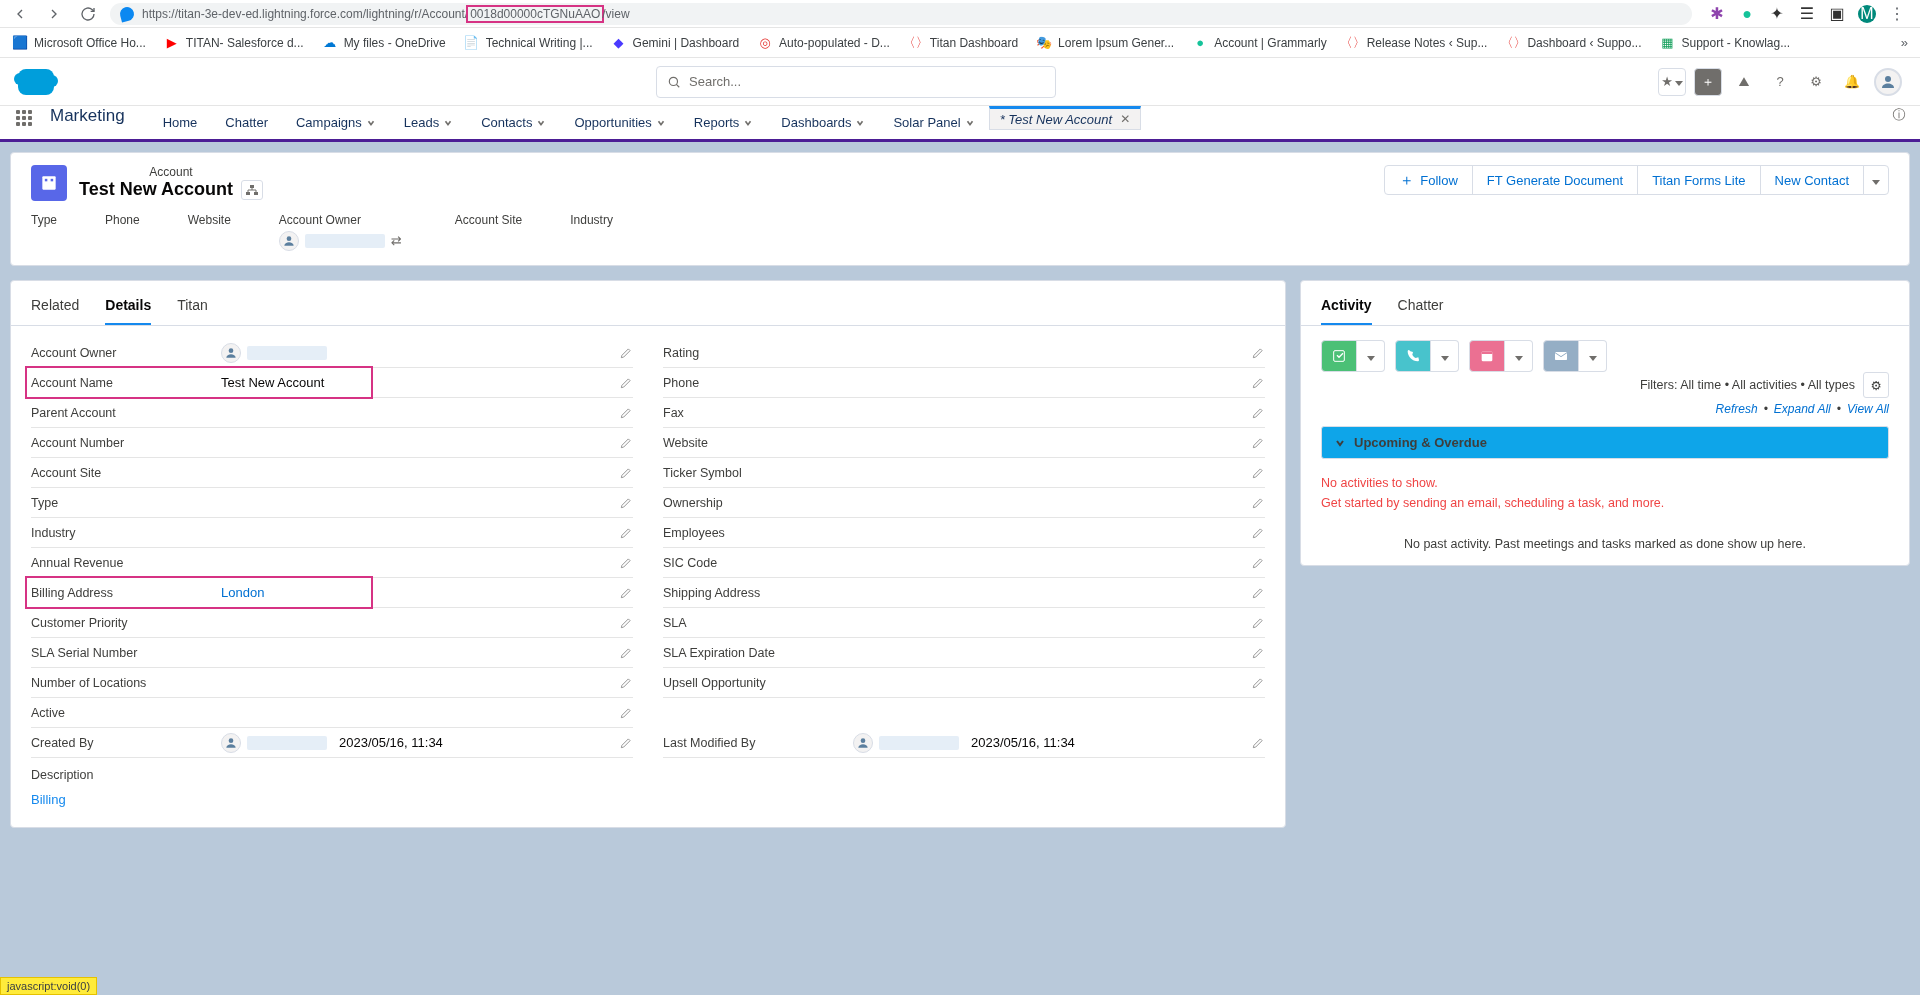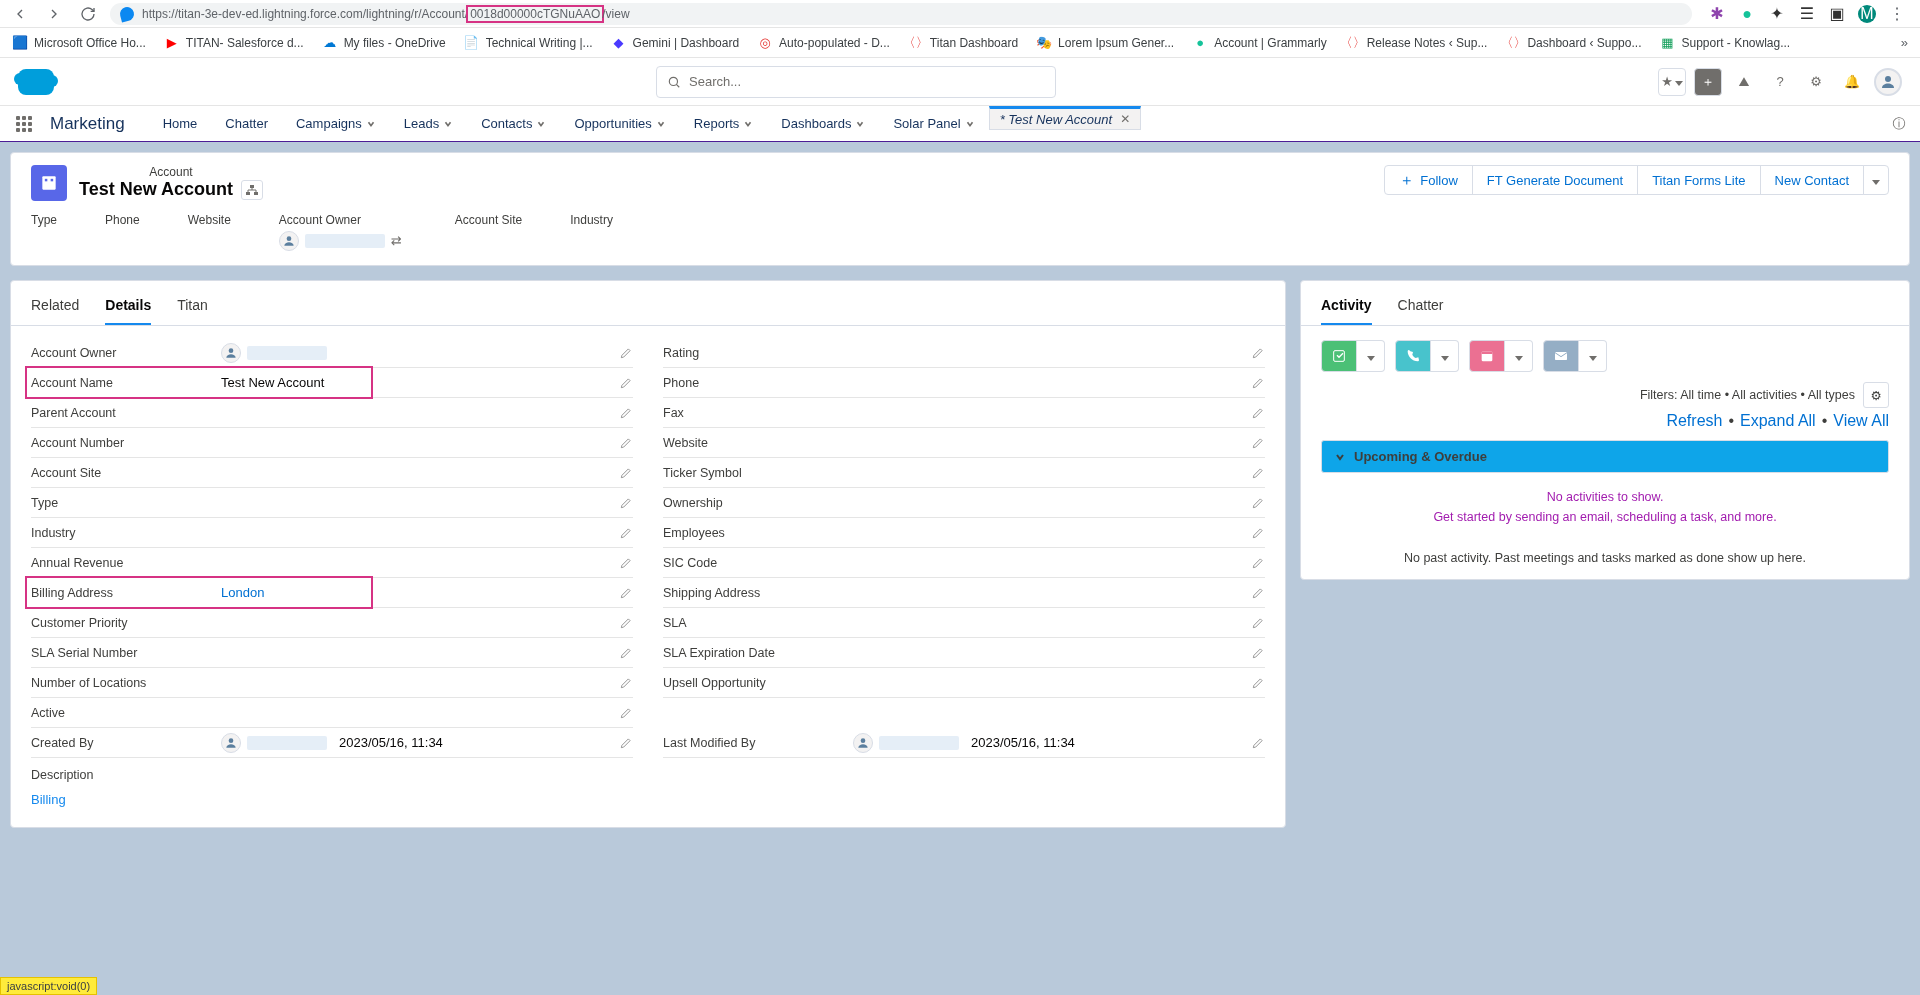--- a/index.html
+++ b/index.html
@@ -27,21 +27,21 @@
 .sf-logo::after { content:""; position:absolute; width:12px; height:12px; background:#009edb; border-radius:50%; right:-4px; top:6px;}
 .search-wrap { flex:1; display:flex; justify-content:center;}
 .search-box { width:400px; height:32px; border:1px solid #d8dde6; border-radius:4px; display:flex; align-items:center; padding:0 10px; gap:8px; color:#706e6b;}
 .hdr-actions { display:flex; gap:8px; align-items:center;}
 .hdr-ic { width:28px; height:28px; border:1px solid #d8dde6; border-radius:4px; display:flex; align-items:center; justify-content:center; color:#706e6b; cursor:pointer;}
 .hdr-ic.nobord { border:none;}
 .sf-avatar { width:28px; height:28px; border-radius:50%; border:2px solid #d8dde6; display:flex; align-items:center; justify-content:center; background:#f3f2f2;}
 .sf-avatar svg{width:18px;height:18px;}
 
 
-.nav-bar { height:36px; background:#fff; display:flex; align-items:center; padding:0 12px; border-bottom:1px solid #4c1d95;}
+.nav-bar { height:36px; background:#fff; display:flex; padding:0 12px; border-bottom:3px solid #4c1d95;}
 .apps-ic { width:24px; height:24px; display:grid; grid-template-columns:repeat(3,4px); grid-template-rows:repeat(3,4px); gap:2px; align-content:center; justify-content:center; margin-right:14px; cursor:pointer;}
 .apps-ic span{background:#706e6b; border-radius:1px;}
 .app-name { font-size:17px; font-weight:400; color:#16325c; margin-right:24px;}
 .nav-items { display:flex; height:100%;}
 .nav-item { padding:0 14px; display:flex; align-items:center; gap:4px; cursor:pointer; color:#16325c; font-size:13px;}
 .nav-item svg{width:10px;height:10px;stroke:#706e6b;fill:none;stroke-width:2;}
 .nav-tab { height:24px; margin-left:auto; background:#f3f2f2; border:1px solid #d8dde6; border-top:3px solid #1589ee; display:flex; align-items:center; padding:0 10px; gap:8px; font-style:italic; color:#16325c;}
 .tab-close { font-style:normal; color:#706e6b; cursor:pointer; font-size:12px;}
 .nav-end { margin-left:auto; width:18px; height:18px; color:#706e6b; display:flex; align-items:center; justify-content:center;}
 
@@ -93,27 +93,27 @@
 
 .act-tabs{display:flex; padding:16px 20px 0 20px; border-bottom:1px solid #d8dde6; gap:26px;}
 .act-body{padding:14px 20px;}
 .act-buttons{display:flex; gap:10px;}
 .act-btn-grp{display:flex;}
 .act-btn{width:36px;height:32px;border:1px solid #d8dde6;display:flex;align-items:center;justify-content:center;cursor:pointer;}
 .act-btn.main{border-radius:4px 0 0 4px;}
 .act-btn.drop{border-radius:0 4px 4px 0;border-left:none;width:28px;}
 .ic-task{background:#4bc076;} .ic-call{background:#48c3cc;} .ic-event{background:#eb7092;} .ic-email{background:#95aec5;}
 .act-btn.main svg{width:16px;height:16px;fill:#fff;}
-.filters-row{display:flex;justify-content:flex-end;align-items:center;margin-top:10px;font-size:12.5px;color:#3e3e3c;gap:8px;}
+.filters-row{display:flex;justify-content:flex-end;align-items:center;font-size:12.5px;color:#3e3e3c;gap:8px;}
 .gear-sm{width:26px;height:26px;border:1px solid #d8dde6;border-radius:3px;display:flex;align-items:center;justify-content:center;cursor:pointer;}
-.links-row{display:flex;justify-content:flex-end;gap:6px;margin-top:4px;font-size:16px;}
+.links-row{display:flex;justify-content:flex-end;gap:6px;margin-top:4px;font-size:12px;font-style:italic;}
 .links-row span{color:#0070d2;cursor:pointer;}
 .links-row .dot{color:#3e3e3c;}
 .upcoming{margin-top:10px;background:#0ea5e9;border:1px solid #d8dde6;border-radius:3px;padding:8px 12px;display:flex;align-items:center;gap:8px;font-weight:600;font-size:13px;}
-.empty-txt{text-align:center;font-size:12.5px;color:#a21caf;margin-top:14px;line-height:1.6;}
+.empty-txt{font-size:12.5px;color:#ef4444;margin-top:14px;line-height:1.6;}
 .past-txt{text-align:center;font-size:12.5px;color:#3e3e3c;margin-top:24px;}
 
 
 .status-bar{position:fixed;bottom:0;left:0;background:#ffeb3b;padding:2px 6px;font-size:11px;color:#3c4043;border:1px solid #e5c100;}
 
 .chev-down::after{content:"";display:inline-block;width:0;height:0;border-left:4px solid transparent;border-right:4px solid transparent;border-top:5px solid #706e6b;}
 </style>
 </head>
 <body>
 

